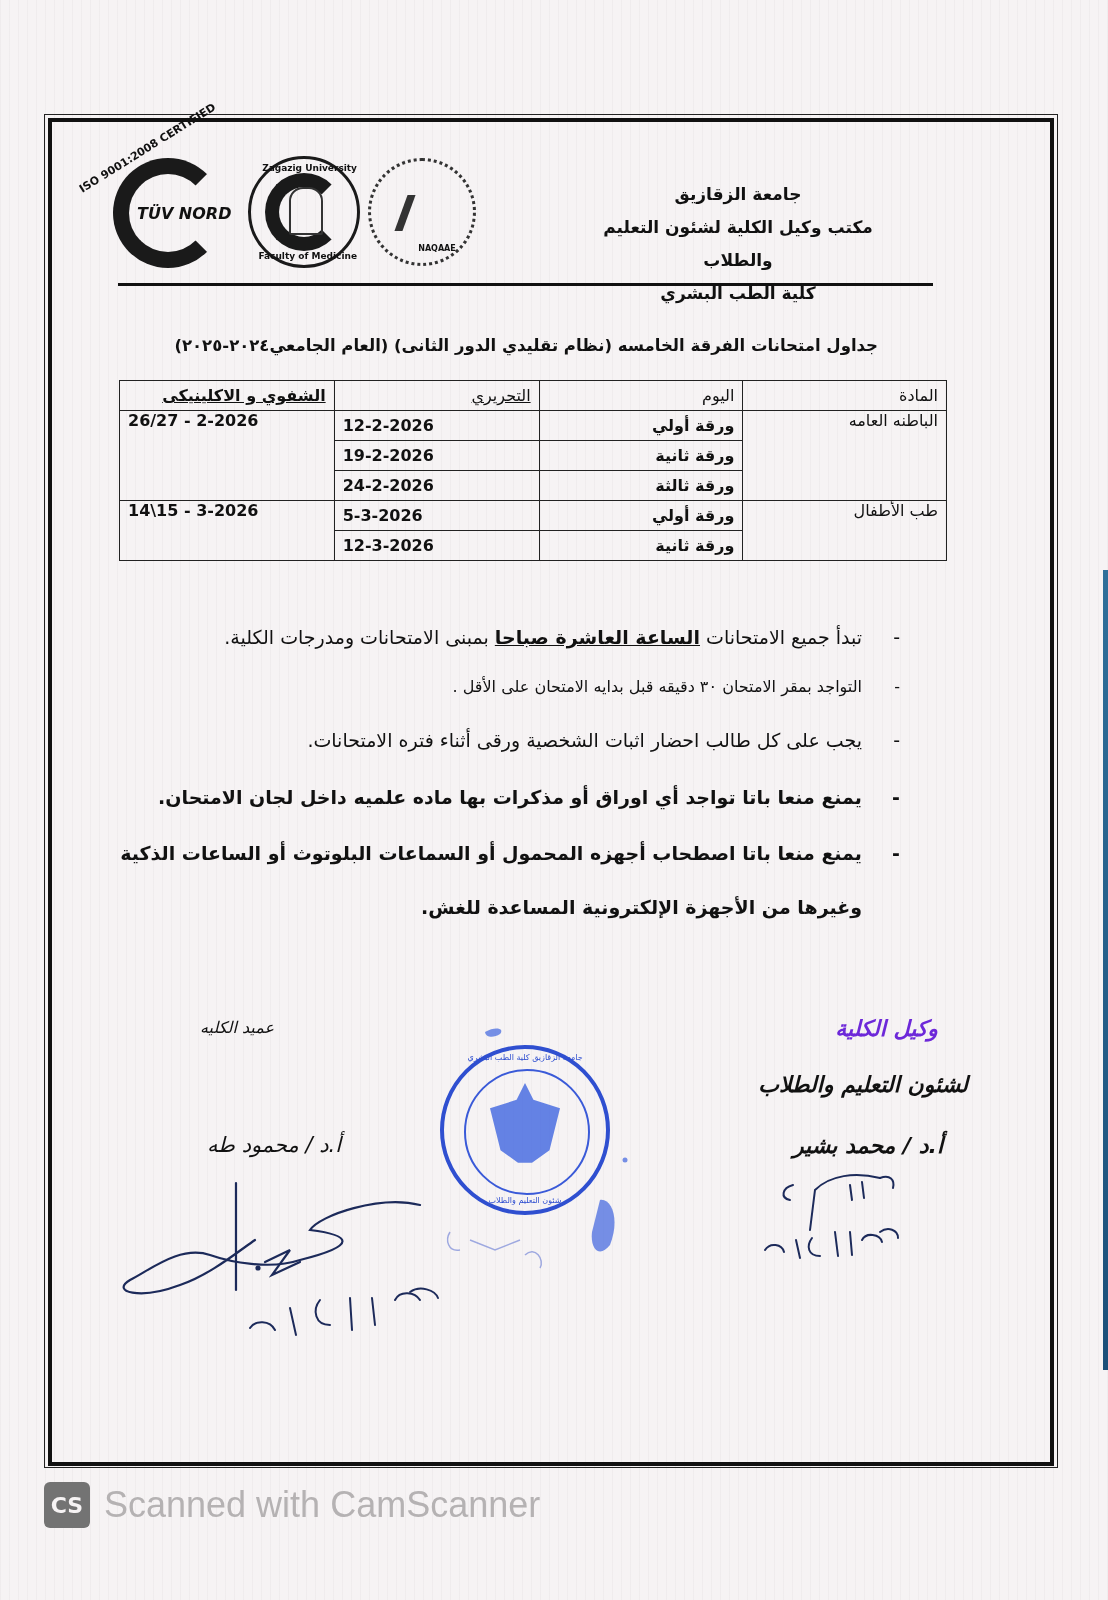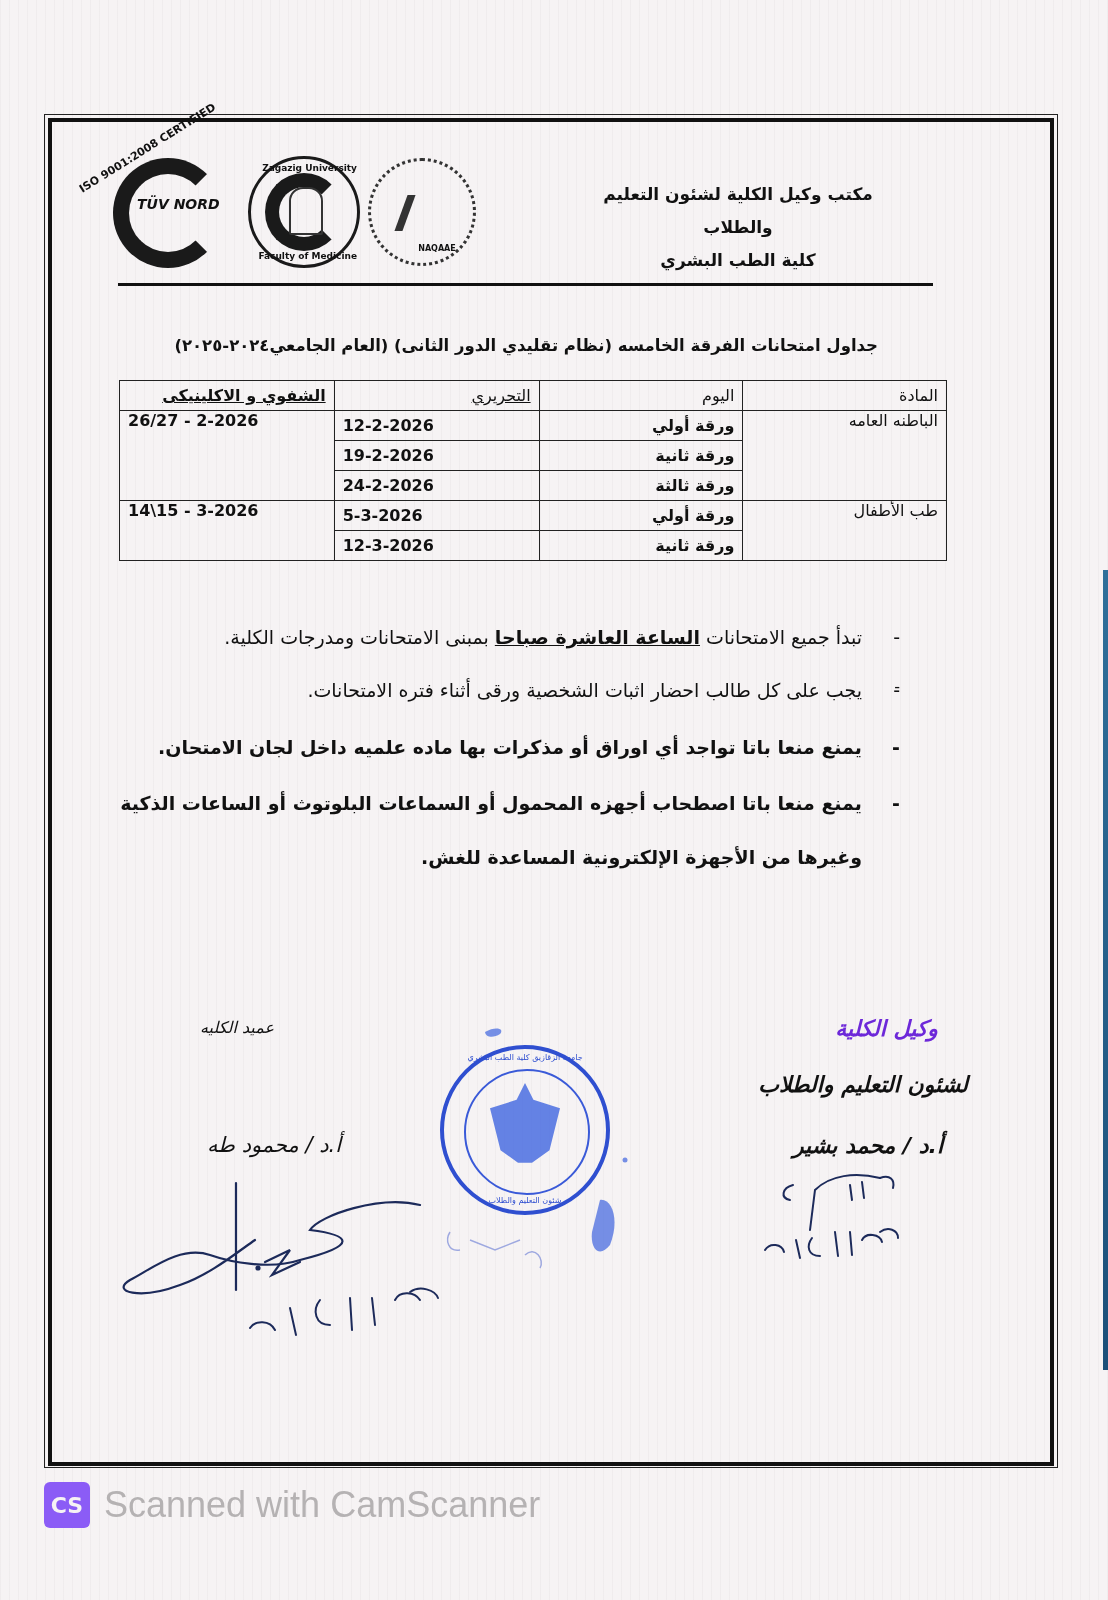--- a/index.html
+++ b/index.html
@@ -22,21 +22,21 @@
     background: linear-gradient(180deg, #2f6f9a, #1b4f79);
   }
   .header-block {
     position: absolute; right: 200px; top: 178px; width: 340px;
     direction: rtl; text-align: center; font-weight: bold; color: #111;
   }
   .header-block div { font-size: 17px; line-height: 33px; }
   .logos { position: absolute; left: 113px; top: 152px; width: 370px; height: 120px; }
   .logo { position: absolute; top: 0; width: 118px; height: 118px; border-radius: 50%; }
   .logo-iso { left: 0; border: 16px solid #1a1a1a; box-sizing: border-box; width: 110px; height: 110px; top: 6px; border-right-color: transparent; }
-  .logo-iso-label { position: absolute; left: 24px; top: 44px; font-size: 14px; font-weight: bold; font-style: italic; color: #111; }
+  .logo-iso-label { position: absolute; left: 24px; top: 52px; font-size: 16px; font-weight: bold; font-style: italic; color: #111; }
   .logo-iso-ring { position: absolute; left: -8px; top: -10px; font-size: 11px; font-weight: bold; color: #111; transform: rotate(-32deg); transform-origin: 60px 70px; }
   .logo-zag { left: 135px; border: 3px solid #1a1a1a; box-sizing: border-box; width: 112px; height: 112px; top: 4px; }
   .logo-zag .crescent { position: absolute; left: 14px; top: 14px; width: 78px; height: 78px; border-radius: 50%; border: 14px solid #1a1a1a; border-right-color: transparent; box-sizing: border-box; }
   .logo-zag .tower { position: absolute; left: 38px; top: 28px; width: 30px; height: 44px; border: 2px solid #333; border-radius: 14px 14px 2px 2px; }
   .logo-zag .ring-text { position: absolute; left: 0; width: 100%; text-align: right; font-size: 9px; font-weight: bold; color: #111; }
   .logo-naqaae { left: 255px; border: 3px dotted #333; box-sizing: border-box; width: 108px; height: 108px; top: 6px; }
   .logo-naqaae .mark { position: absolute; left: 30px; top: 34px; width: 44px; height: 36px; border-left: 8px solid #333; transform: skewX(-20deg); }
   .logo-naqaae .ring-text { position: absolute; left: 15px; bottom: 10px; width: 100%; text-align: center; font-size: 8px; font-weight: bold; color: #111; }
   .header-rule { position: absolute; left: 118px; top: 283px; width: 815px; height: 3px; background: #111; }
 
@@ -88,21 +88,21 @@
   .stamp { position: absolute; left: 440px; top: 1045px; width: 170px; height: 170px; border-radius: 50%; border: 4px solid #2f4fd0; box-sizing: border-box; }
   .stamp .inner { position: absolute; left: 20px; top: 20px; width: 122px; height: 122px; border-radius: 50%; border: 2px solid #3a5ad8; }
   .stamp .eagle { position: absolute; left: 46px; top: 34px; width: 70px; height: 84px; background: #4a6de0; clip-path: polygon(50% 0%, 62% 20%, 100% 30%, 85% 80%, 60% 95%, 40% 95%, 15% 80%, 0% 30%, 38% 20%); opacity: 0.85; }
   .stamp .ring-top { position: absolute; left: 0; top: 4px; width: 100%; text-align: center; font-size: 8px; color: #2f4fd0; direction: rtl; }
   .stamp .ring-bottom { position: absolute; left: 0; bottom: 6px; width: 100%; text-align: center; font-size: 8px; color: #2f4fd0; direction: rtl; }
 
   .watermark {
     position: absolute; left: 44px; top: 1480px; height: 50px; display: flex; align-items: center; gap: 14px;
     color: #b5b2b3;
   }
-  .watermark .cs-logo { width: 46px; height: 46px; border-radius: 6px; background: #8b5cf6; color: #f6f3f4; font-size: 22px; font-weight: bold; display: flex; align-items: center; justify-content: center; }
+  .watermark .cs-logo { width: 46px; height: 46px; border-radius: 6px; background: #737373; color: #f6f3f4; font-size: 22px; font-weight: bold; display: flex; align-items: center; justify-content: center; }
   .watermark .wm-text { font-family: "Liberation Sans", sans-serif; font-size: 36px; }
 </style>
 </head>
 <body>
 
 <div class="frame-outer"></div>
 <div class="frame-inner"></div>
 <div class="right-edge-mark"></div>
 
 <div class="logos">
@@ -115,20 +115,21 @@
     <div class="ring-text" style="top:4px">Zagazig University</div>
     <div class="ring-text" style="bottom:4px">Faculty of Medicine</div>
   </div>
   <div class="logo logo-naqaae">
     <div class="mark"></div>
     <div class="ring-text">NAQAAE</div>
   </div>
 </div>
 
 <div class="header-block">
+  <div>جامعة الزقازيق</div>
   <div>مكتب وكيل الكلية لشئون التعليم والطلاب</div>
   <div>كلية الطب البشري</div>
 </div>
 <div class="header-rule"></div>
 
 <div class="doc-title">جداول امتحانات الفرقة الخامسه (نظام تقليدي الدور الثانى) (العام الجامعي٢٠٢٤-٢٠٢٥)</div>
 
 <table class="schedule">
   <tbody>
       <tr>
@@ -164,20 +165,21 @@
 </tbody>
   </table>
 
 <div class="notes">
   <div class="note n1">
     <span class="dash">-</span>
     <span>تبدأ جميع الامتحانات </span><span class="underline-bold">الساعة العاشرة صباحا</span><span> بمبنى الامتحانات ومدرجات الكلية.</span>
   </div>
   <div class="note n2">
     <span class="dash">-</span>
+    <span>التواجد بمقر الامتحان ٣٠ دقيقه قبل بدايه الامتحان على الأقل .</span>
   </div>
   <div class="note n3">
     <span class="dash">-</span>
     <span>يجب على كل طالب احضار اثبات الشخصية ورقى أثناء فتره الامتحانات.</span>
   </div>
   <div class="note n4">
     <span class="dash">-</span>
     <span>يمنع منعا باتا تواجد أي اوراق أو مذكرات بها ماده علميه داخل لجان الامتحان.</span>
   </div>
   <div class="note n5">

